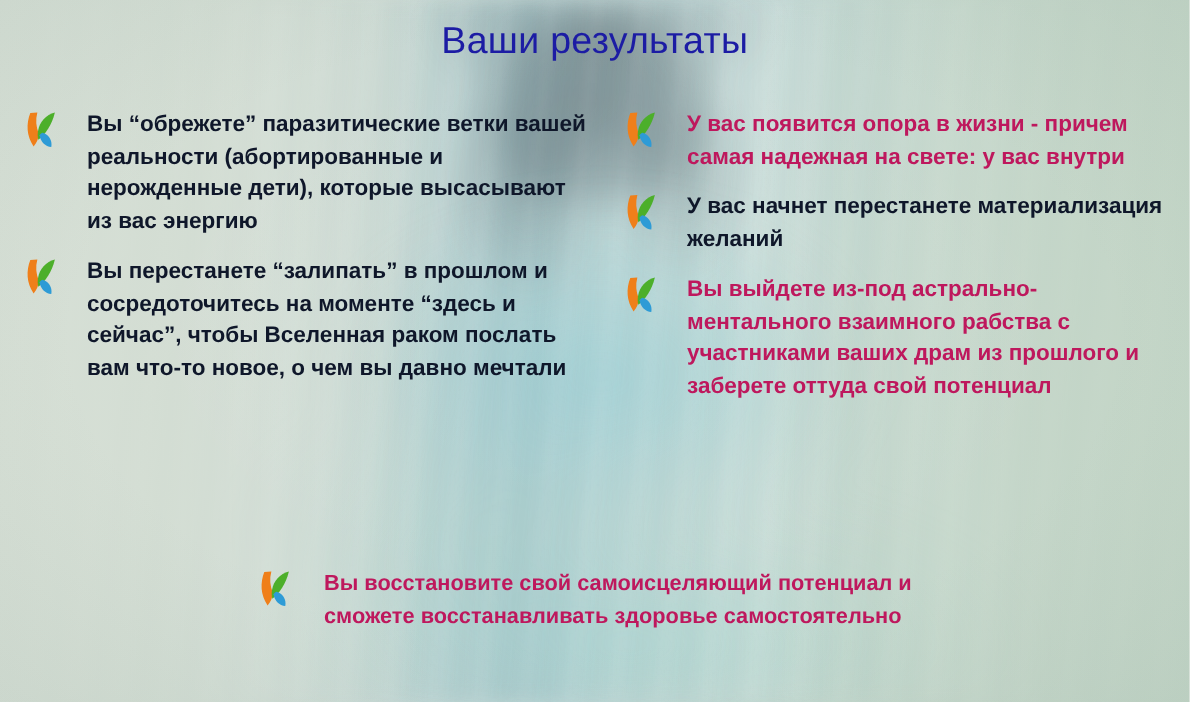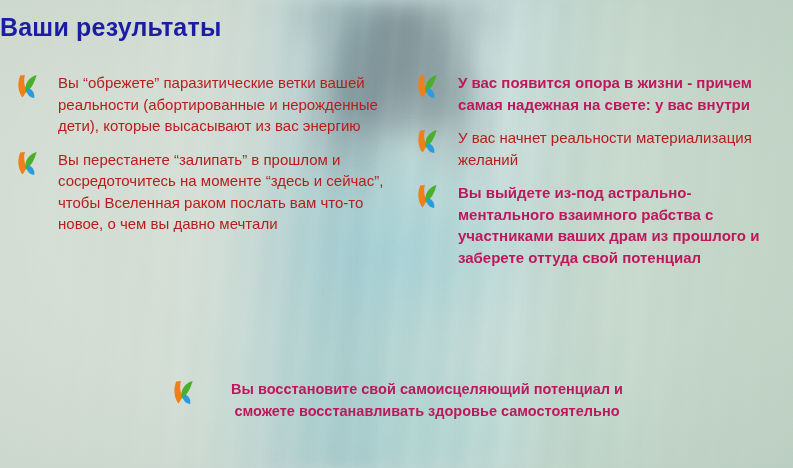--- a/index.html
+++ b/index.html
@@ -111,63 +111,64 @@
   #content {
     position: absolute;
     inset: 0;
   }
 
   .slide-title {
     position: absolute;
     left: 0;
     top: 12px;
     width: 793px;
+    text-align: center;
     font-size: 25px;
-    font-weight: bold;
+    font-weight: normal;
     color: #1c1ca4;
     letter-spacing: 0.2px;
     line-height: 1.2;
     font-family: "Liberation Sans", sans-serif;
   }
 
   .col {
     position: absolute;
   }
   .col-left  { left: 14px;  top: 72px;  width: 382px; }
   .col-right { left: 414px; top: 72px;  width: 370px; }
   .row-bottom{ left: 168px; top: 378px; width: 470px; }
 
   .bullet {
     position: relative;
     display: block;
     padding-left: 44px;
     margin-bottom: 12px;
   }
   .col-right .bullet { margin-bottom: 12px; }
-  .row-bottom .bullet { margin-bottom: 0; padding-left: 48px; text-align: center; }
+  .row-bottom .bullet { margin-bottom: 0; padding-left: 48px; }
 
   .bullet-icon {
     position: absolute;
     left: 0;
     top: 1px;
     width: 30px;
     height: 28px;
     display: block;
   }
   .row-bottom .bullet-icon { left: 2px; top: 1px; }
 
   .bullet-text {
     display: block;
     font-size: 15px;
     line-height: 21.5px;
     font-family: "Liberation Sans", sans-serif;
   }
   .bullet-text.bold {
-    font-weight: normal;
-    color: #b91c1c;
+    font-weight: bold;
+    color: #0f172a;
   }
   .bullet-text.regular {
     font-weight: bold;
     color: #be185d;
   }
   .row-bottom .bullet-text { font-size: 14.5px; line-height: 22px; }
 </style>
 </head>
 <body>
 
@@ -228,21 +229,21 @@
       </div>
 
       <div class="bullet">
         <span class="bullet-icon">
           <svg viewBox="0 0 30 28" width="30" height="28" xmlns="http://www.w3.org/2000/svg">
             <path d="M6.2 2.4 C3.4 9.4 3.6 17.6 8.4 24.6 C10.6 22.2 11.7 19.3 11.9 16.2 C10.0 11.6 9.6 6.8 10.9 2.0 Z" fill="#ef7f1a"></path>
             <path d="M22.6 2.0 C16.6 3.6 12.4 8.0 11.3 14.6 C11.0 16.6 11.1 18.5 11.6 20.2 C16.4 16.4 20.4 10.6 22.6 2.0 Z" fill="#4caf2a"></path>
             <path d="M12.4 17.2 C13.0 21.6 16.2 24.8 20.2 25.0 C21.0 20.6 18.6 16.6 14.8 15.6 C13.9 15.4 13.1 16.1 12.4 17.2 Z" fill="#2e9bd6"></path>
           </svg>
         </span>
-        <span class="bullet-text bold">У вас начнет реальности материализация желаний</span>
+        <span class="bullet-text bold">У вас начнет перестанете материализация желаний</span>
       </div>
 
       <div class="bullet">
         <span class="bullet-icon">
           <svg viewBox="0 0 30 28" width="30" height="28" xmlns="http://www.w3.org/2000/svg">
             <path d="M6.2 2.4 C3.4 9.4 3.6 17.6 8.4 24.6 C10.6 22.2 11.7 19.3 11.9 16.2 C10.0 11.6 9.6 6.8 10.9 2.0 Z" fill="#ef7f1a"></path>
             <path d="M22.6 2.0 C16.6 3.6 12.4 8.0 11.3 14.6 C11.0 16.6 11.1 18.5 11.6 20.2 C16.4 16.4 20.4 10.6 22.6 2.0 Z" fill="#4caf2a"></path>
             <path d="M12.4 17.2 C13.0 21.6 16.2 24.8 20.2 25.0 C21.0 20.6 18.6 16.6 14.8 15.6 C13.9 15.4 13.1 16.1 12.4 17.2 Z" fill="#2e9bd6"></path>
           </svg>
         </span>

